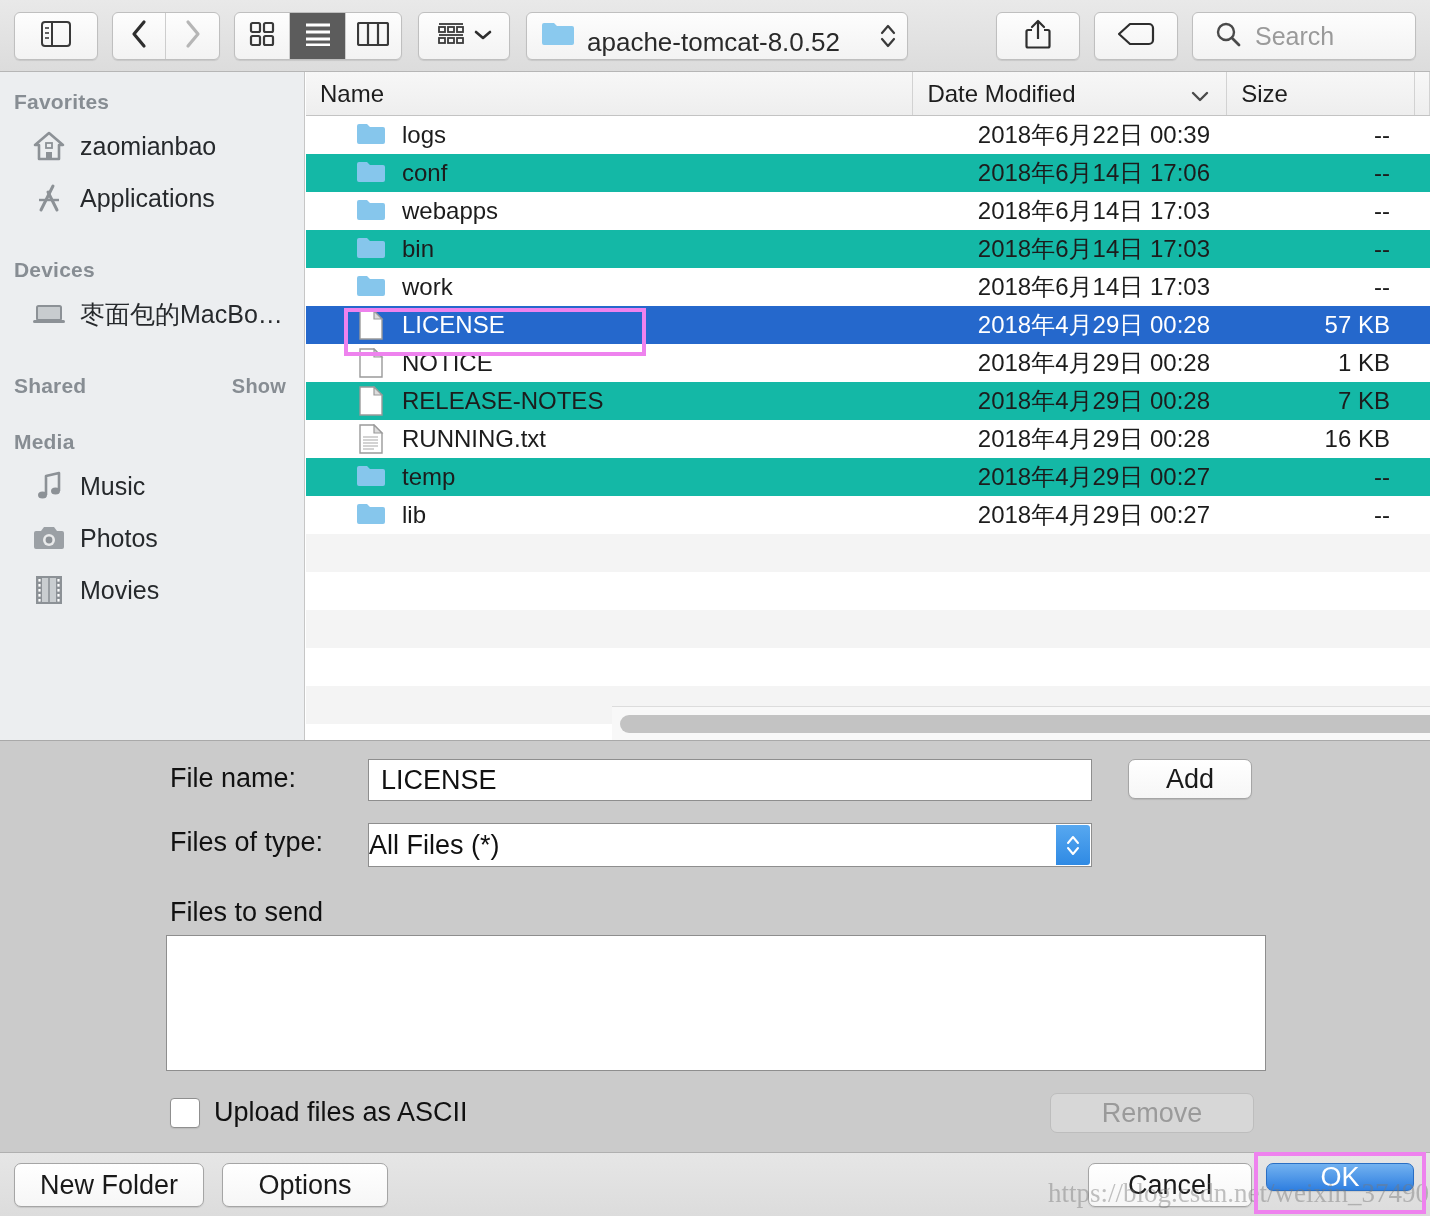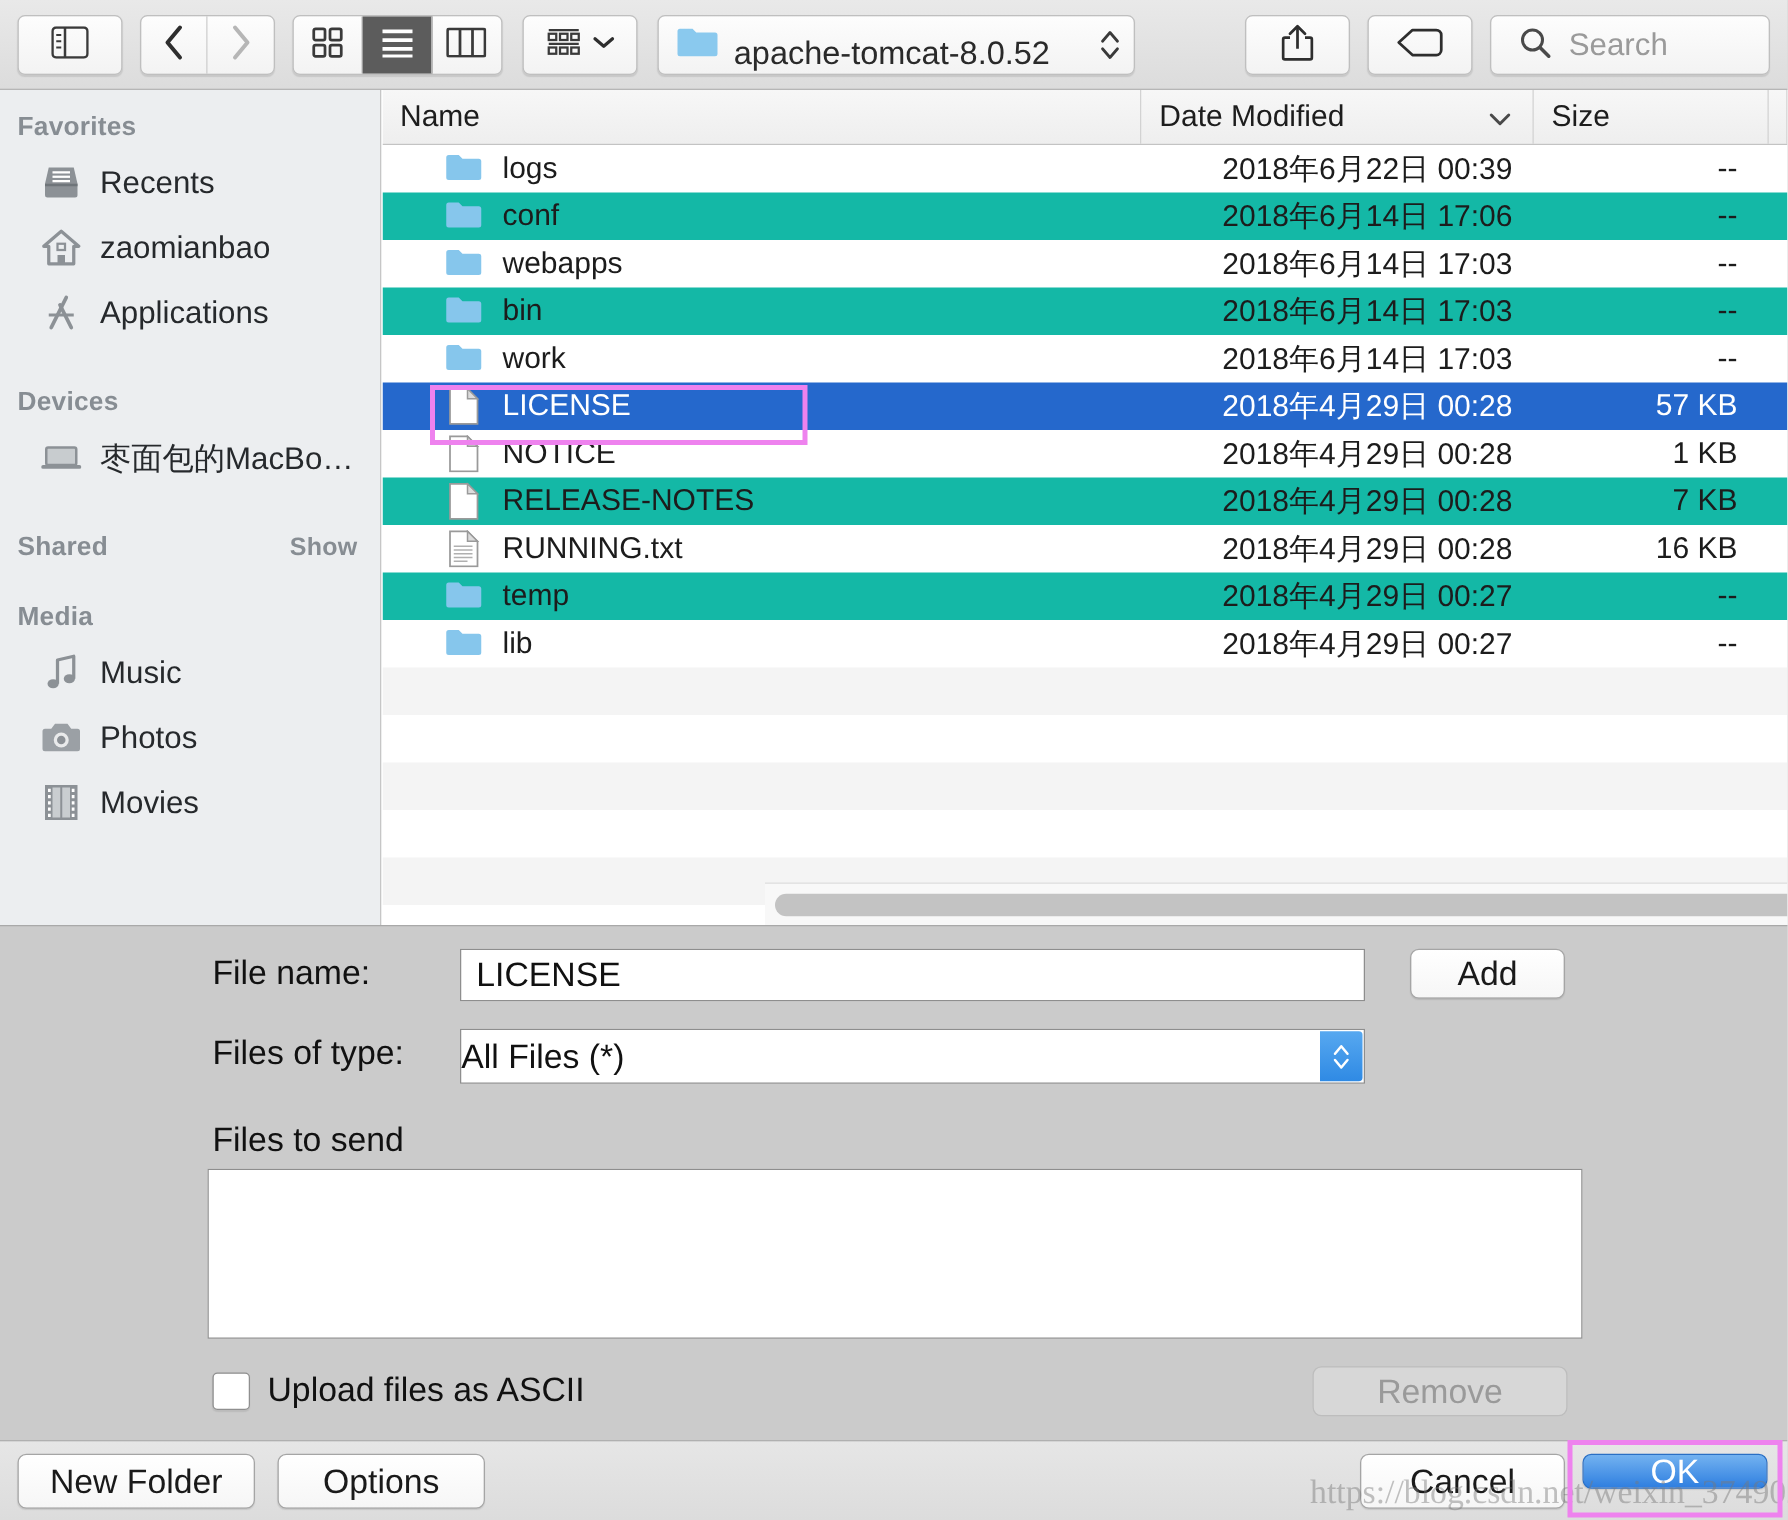--- a/index.html
+++ b/index.html
@@ -340,32 +340,20 @@
       <span class="search-ph">Search</span>
     </div>
   </div>
 
   <div class="finder">
 
     <div class="sidebar">
 
       <div class="sb-header">
         <span>Favorites</span>
-      </div>
-      <div class="sb-item">
-        <span class="sb-ico">
-          <svg width="32" height="30" viewBox="0 0 32 30">
-            <path d="M3 16 L6 3 H26 L29 16 V25 a2 2 0 0 1 -2 2 H5 a2 2 0 0 1 -2 -2 z" fill="#8c9196"></path>
-            <rect x="9" y="6" width="14" height="1.8" fill="#ffffff"></rect>
-            <rect x="9" y="9.5" width="14" height="1.8" fill="#ffffff"></rect>
-            <rect x="9" y="13" width="14" height="1.8" fill="#ffffff"></rect>
-            <rect x="3" y="16" width="26" height="2" fill="#6f757a"></rect>
-          </svg>
-        </span>
-        <span class="sb-label">Recents</span>
       </div>
       <div class="sb-item">
         <span class="sb-ico">
           <svg width="32" height="30" viewBox="0 0 32 30">
             <path d="M16 2 L30 14 H26 V28 H6 V14 H2 z" fill="none" stroke="#8c9196" stroke-width="2.6" stroke-linejoin="round"></path>
             <rect x="13" y="12" width="6" height="5" fill="none" stroke="#8c9196" stroke-width="1.8"></rect>
             <rect x="13" y="21" width="6" height="7" fill="#8c9196"></rect>
           </svg>
         </span>
         <span class="sb-label">zaomianbao</span>

